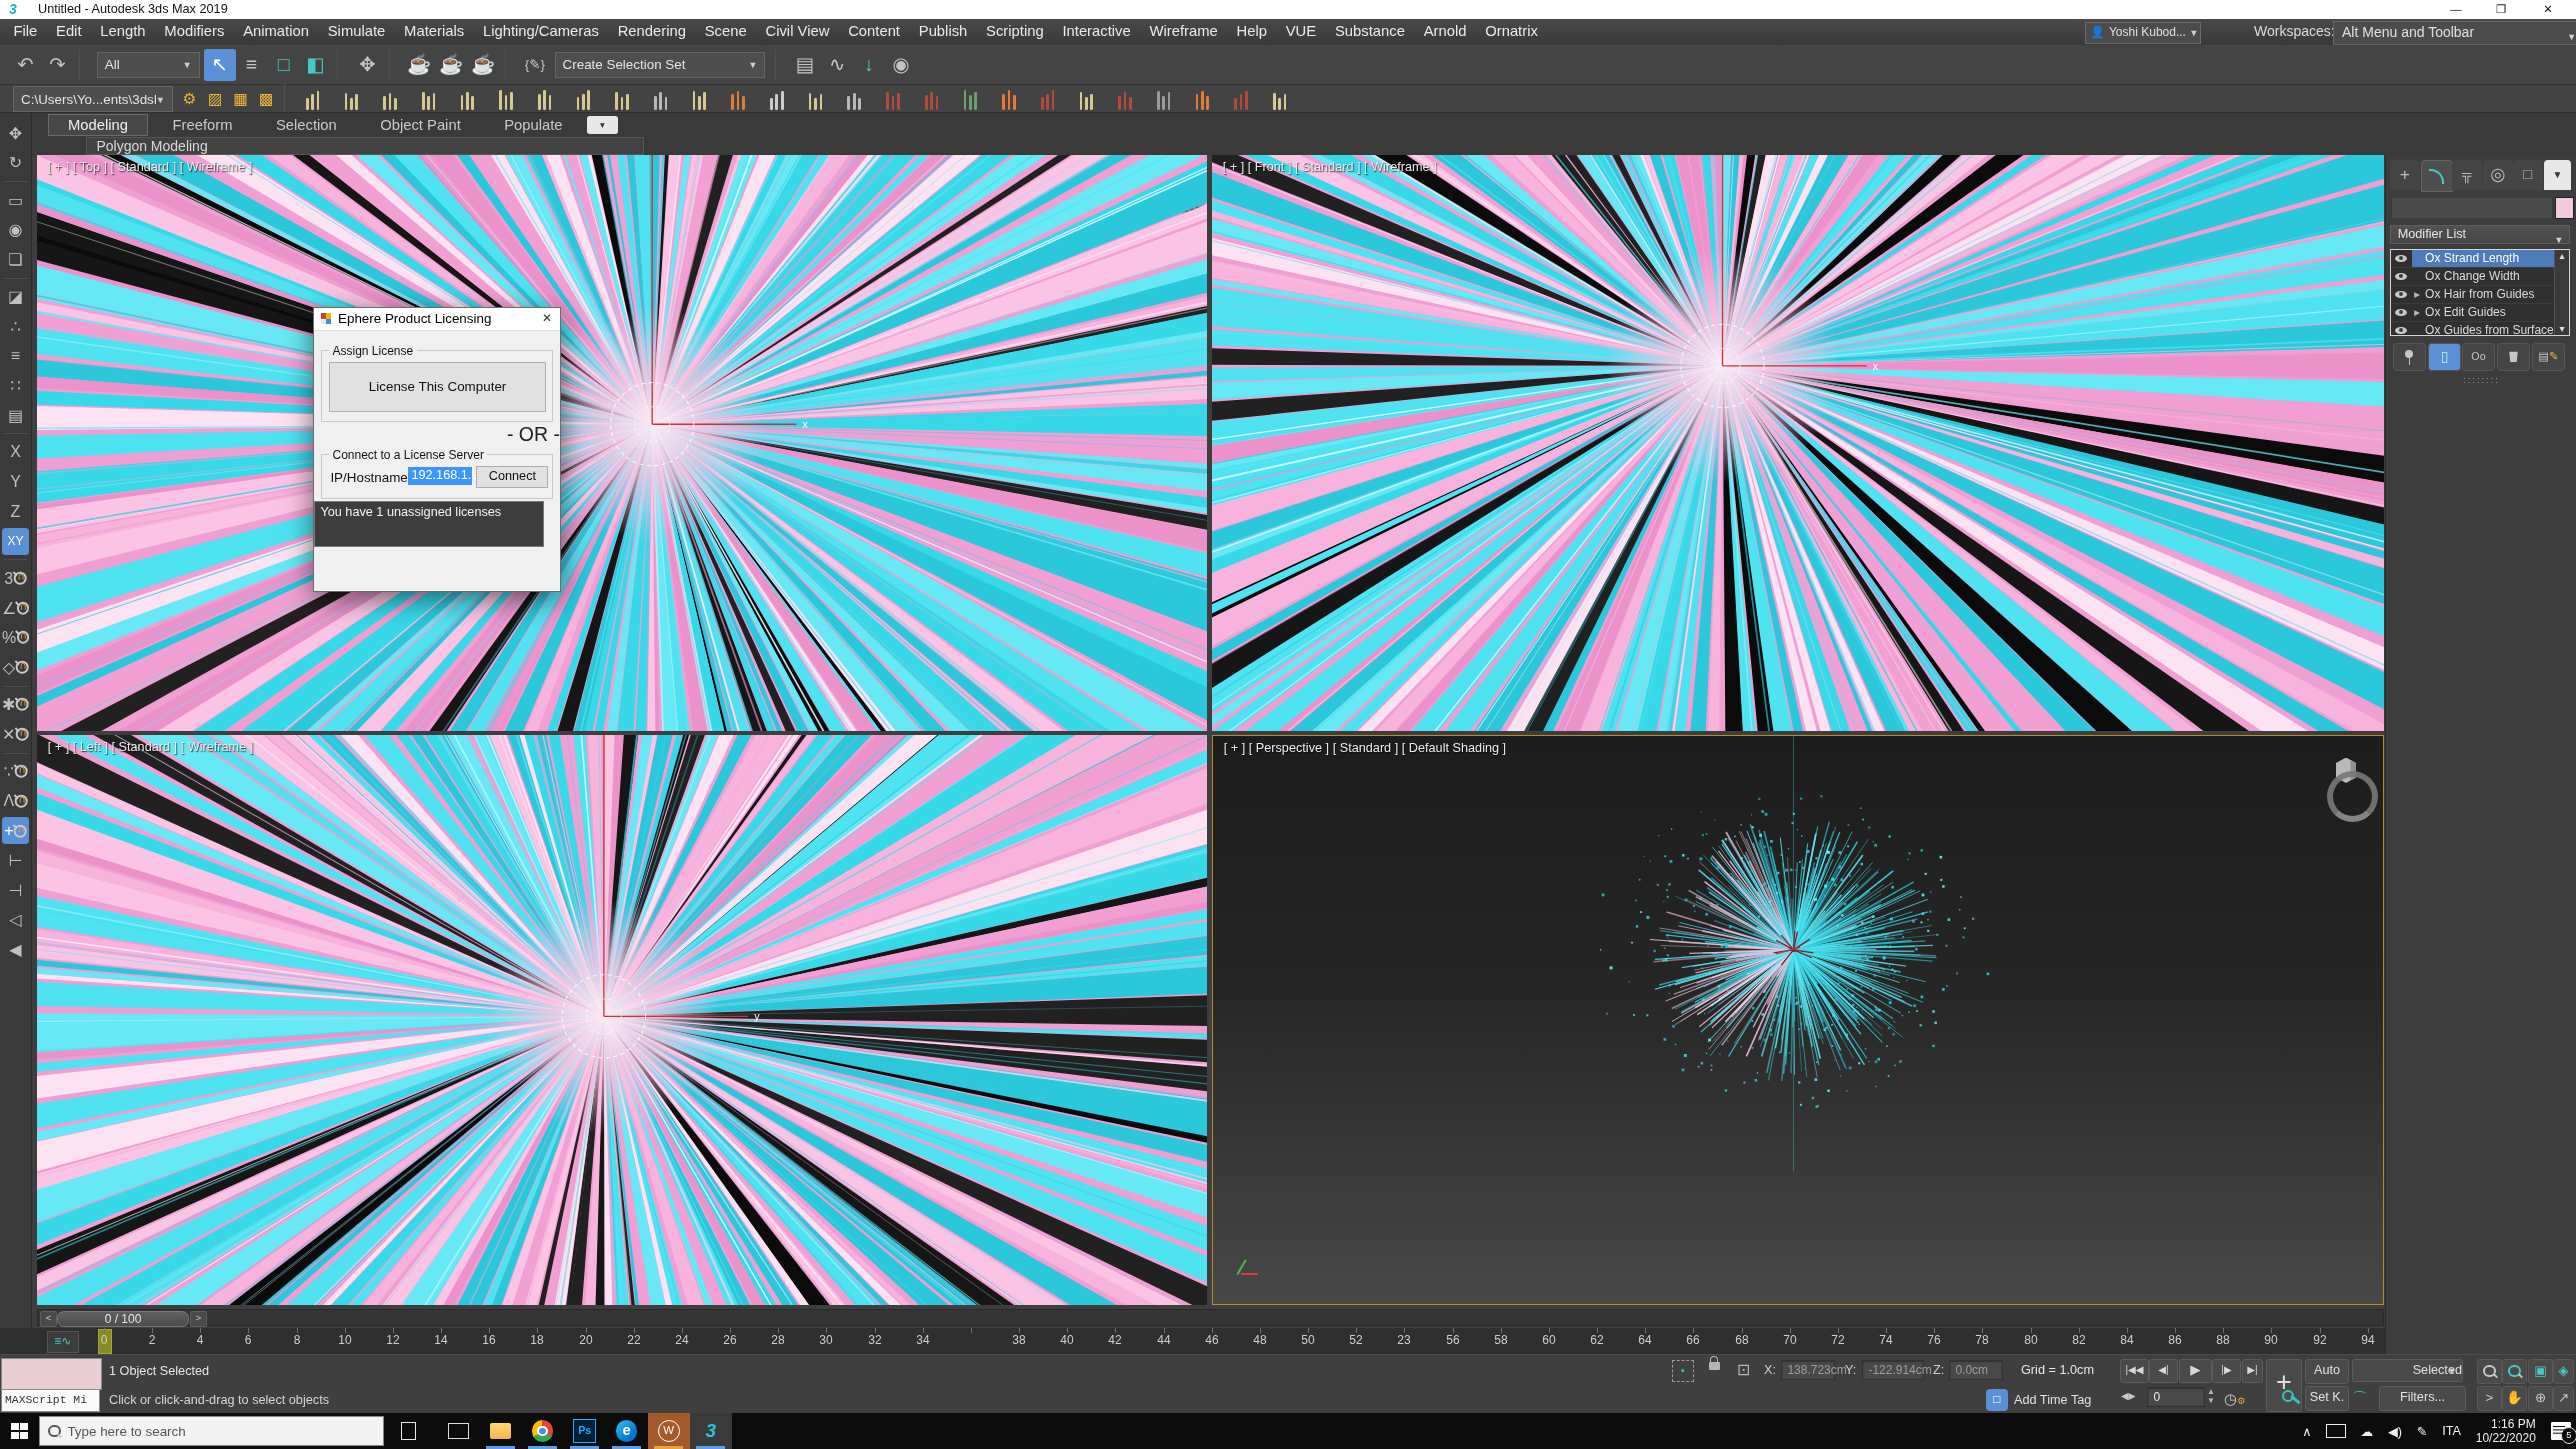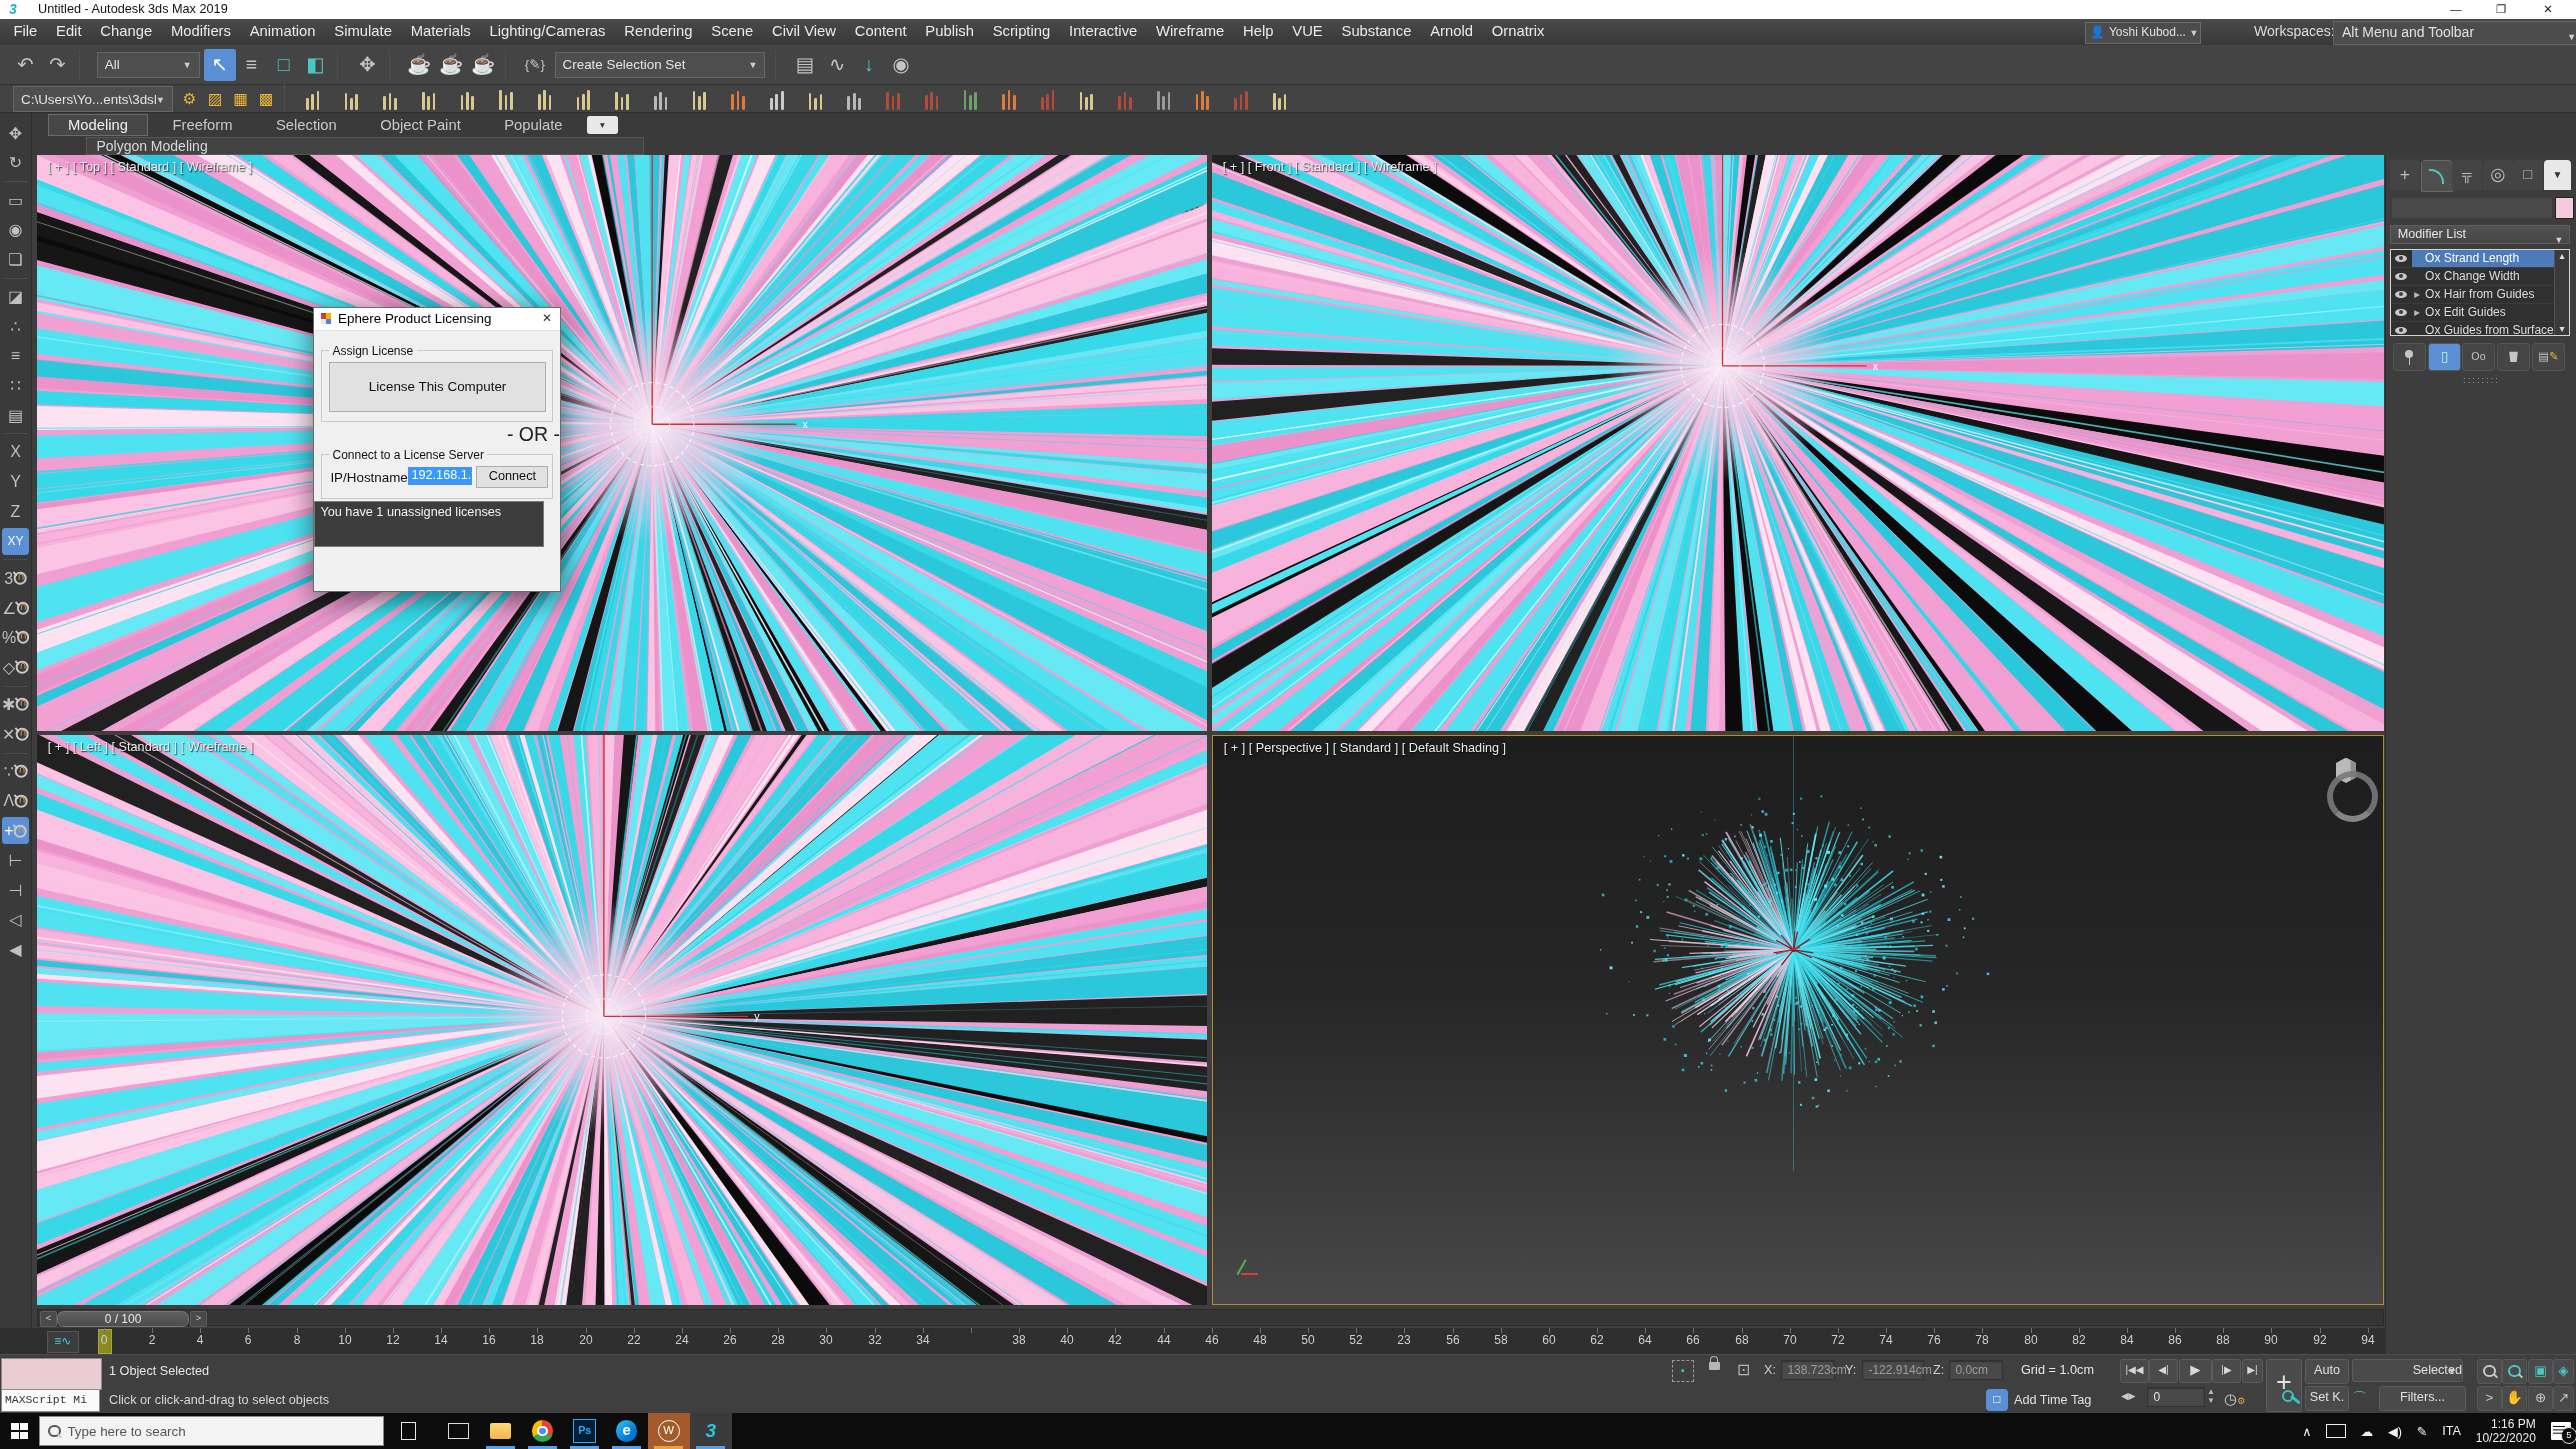--- a/index.html
+++ b/index.html
@@ -132,21 +132,21 @@
     <div class="abs ttl">Untitled - Autodesk 3ds Max 2019</div>
     <div class="abs winbtn" style="left:2437px;">—</div>
     <div class="abs winbtn" style="left:2482px;">❐</div>
     <div class="abs winbtn" style="left:2529px;">✕</div>
   </div>
 
   <div class="abs menubar">
     <div id="menu-items">
         <div class="menu-item">File</div>
         <div class="menu-item">Edit</div>
-        <div class="menu-item">Change</div>
+        <div class="menu-item">Length</div>
         <div class="menu-item">Modifiers</div>
         <div class="menu-item">Animation</div>
         <div class="menu-item">Simulate</div>
         <div class="menu-item">Materials</div>
         <div class="menu-item">Lighting/Cameras</div>
         <div class="menu-item">Rendering</div>
         <div class="menu-item">Scene</div>
         <div class="menu-item">Civil View</div>
         <div class="menu-item">Content</div>
         <div class="menu-item">Publish</div>

